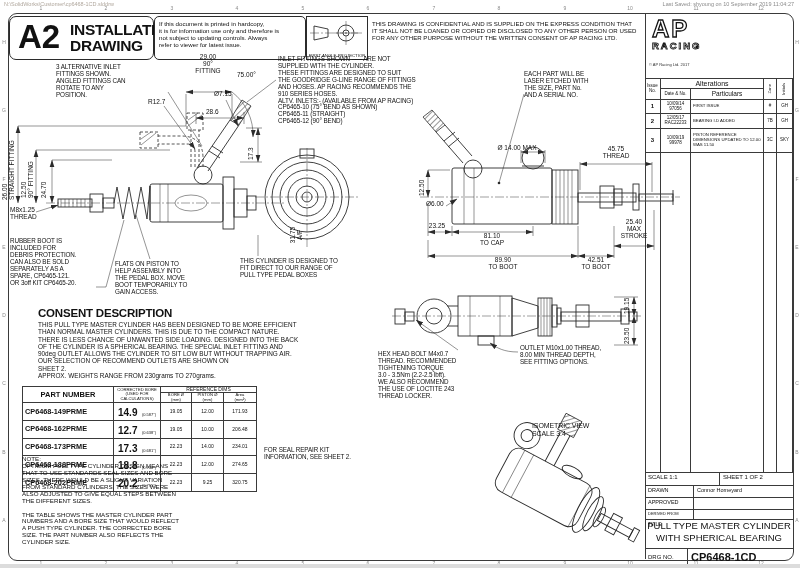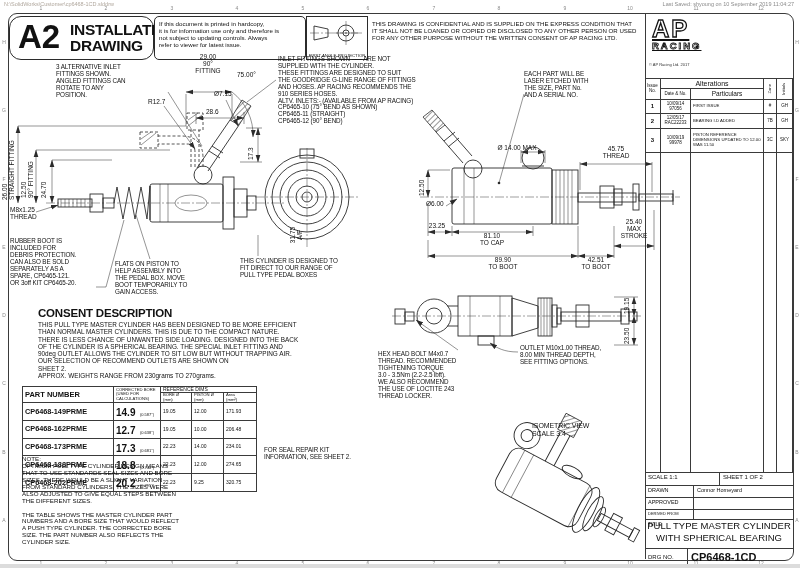--- a/index.html
+++ b/index.html
@@ -4,21 +4,21 @@
 <style>
   html,body{margin:0;padding:0;background:#fff;font-family:"Liberation Sans",sans-serif;color:#111;}
   #sheet{position:relative;width:800px;height:568px;background:#fff;overflow:hidden;}
   .abs{position:absolute;}
   .frame{position:absolute;left:8px;top:13px;width:784px;height:546px;border:1.4px solid #3a3a3a;border-radius:9px;}
   .zone{position:absolute;font-size:5px;color:#8a8a8a;width:16px;text-align:center;line-height:1;}
   .zletter{position:absolute;font-size:5px;color:#8a8a8a;width:6px;text-align:center;line-height:1;}
   .meta{position:absolute;font-size:5.5px;color:#b0a79d;line-height:1;}
   .meta2{position:absolute;font-size:5.5px;color:#8b8b8b;line-height:1;}
   .box{position:absolute;border:1.3px solid #2b2b2b;background:#fff;}
-  .r7{border-radius:12px;text-decoration:underline;}
+  .r7{border-radius:7px;text-decoration:underline;}
   .r4{border-radius:5px;}
   .note{position:absolute;font-size:6.3px;line-height:1.1;white-space:pre-line;letter-spacing:-0.1px;}
   .dim{position:absolute;font-size:6.5px;line-height:1.05;white-space:pre-line;}
   .v{position:absolute;transform-origin:0 0;transform:rotate(-90deg);font-size:6.5px;line-height:1.05;white-space:pre-line;}
   .ctr{text-align:center;}
   .s{fill:none;stroke:#2b2b2b;stroke-width:.9;}
   .t{fill:none;stroke:#2b2b2b;stroke-width:.5;}
   .d{fill:none;stroke:#2b2b2b;stroke-width:.8;stroke-dasharray:3 2;}
   .c{fill:none;stroke:#2b2b2b;stroke-width:.45;stroke-dasharray:9 2 2 2;}
   .h{fill:url(#hatch);stroke:#2b2b2b;stroke-width:.8;}
@@ -43,21 +43,21 @@
   .rev .alt{font-size:7px;}
   .rev .parth{font-size:6.5px;}
   .rev .iss{font-size:6px;font-weight:bold;}
   .tblock{position:absolute;left:645px;top:472px;width:148px;height:87px;border-top:1.1px solid #3a3a3a;font-size:6px;}
   .tb-row{display:flex;border-bottom:.8px solid #3a3a3a;}
   .tb-cell{padding:1px 3px;overflow:hidden;white-space:nowrap;}
   .ttl{font-size:9.5px;line-height:1.25;text-align:center;}
   .drg{font-size:11px;font-weight:bold;}
   
   table.parts{position:absolute;left:22px;top:386px;border-collapse:collapse;}
-  table.parts th,table.parts td{border:.8px solid #3a3a3a;padding:0 2px;text-align:left;line-height:1.05;}
+  table.parts th,table.parts td{border:.8px solid #3a3a3a;padding:0 2px;text-align:center;line-height:1.05;}
   .pn{font-size:7.3px;font-weight:bold;text-align:left !important;}
   .boreb{font-size:10px;font-weight:bold;}
   .borein{font-size:4px;font-weight:normal;}
   .refv{font-size:5px;}
   .hsm{font-size:4.2px;font-weight:normal;white-space:pre-line;}
   .hmd{font-size:5px;font-weight:normal;}
   .hpn{font-size:7.5px;font-weight:bold;}
   .gdh{position:absolute;font-size:11.5px;font-weight:bold;letter-spacing:-.2px;}
   .gdb{position:absolute;font-size:6.4px;line-height:1.14;white-space:pre-line;}
   .nblk{position:absolute;font-size:6.2px;line-height:1.12;white-space:pre-line;}
@@ -138,21 +138,21 @@
       <path class="c" d="M38,2 V26 M26,14 H50"></path>
     </svg>
     <div class="projlab abs" style="left:0;right:0;bottom:1px;">FIRST ANGLE PROJECTION</div>
   </div>
   <div class="conf abs" style="left:372px;top:20px;width:268px;">THIS DRAWING IS CONFIDENTIAL AND IS SUPPLIED ON THE EXPRESS CONDITION THAT
 IT SHALL NOT BE LOANED OR COPIED OR DISCLOSED TO ANY OTHER PERSON OR USED
 FOR ANY OTHER PURPOSE WITHOUT THE WRITTEN CONSENT OF AP RACING LTD.</div>
 
   
   <div class="rcol"></div>
-  <div class="abs" style="left:652px;top:17px;text-decoration:underline;">
+  <div class="abs" style="left:652px;top:17px;">
     <div class="logoAP">AP</div>
     <div class="logoR">RACING</div>
   </div>
   <div class="copy abs" style="left:649px;top:62px;">© AP Racing Ltd. 2017</div>
 
   
   <div class="rev">
     <div style="grid-row:1/3;grid-column:1;" class="pre">Issue
 No.</div>
     <div style="grid-row:1;grid-column:2/4;" class="alt">Alterations</div>

